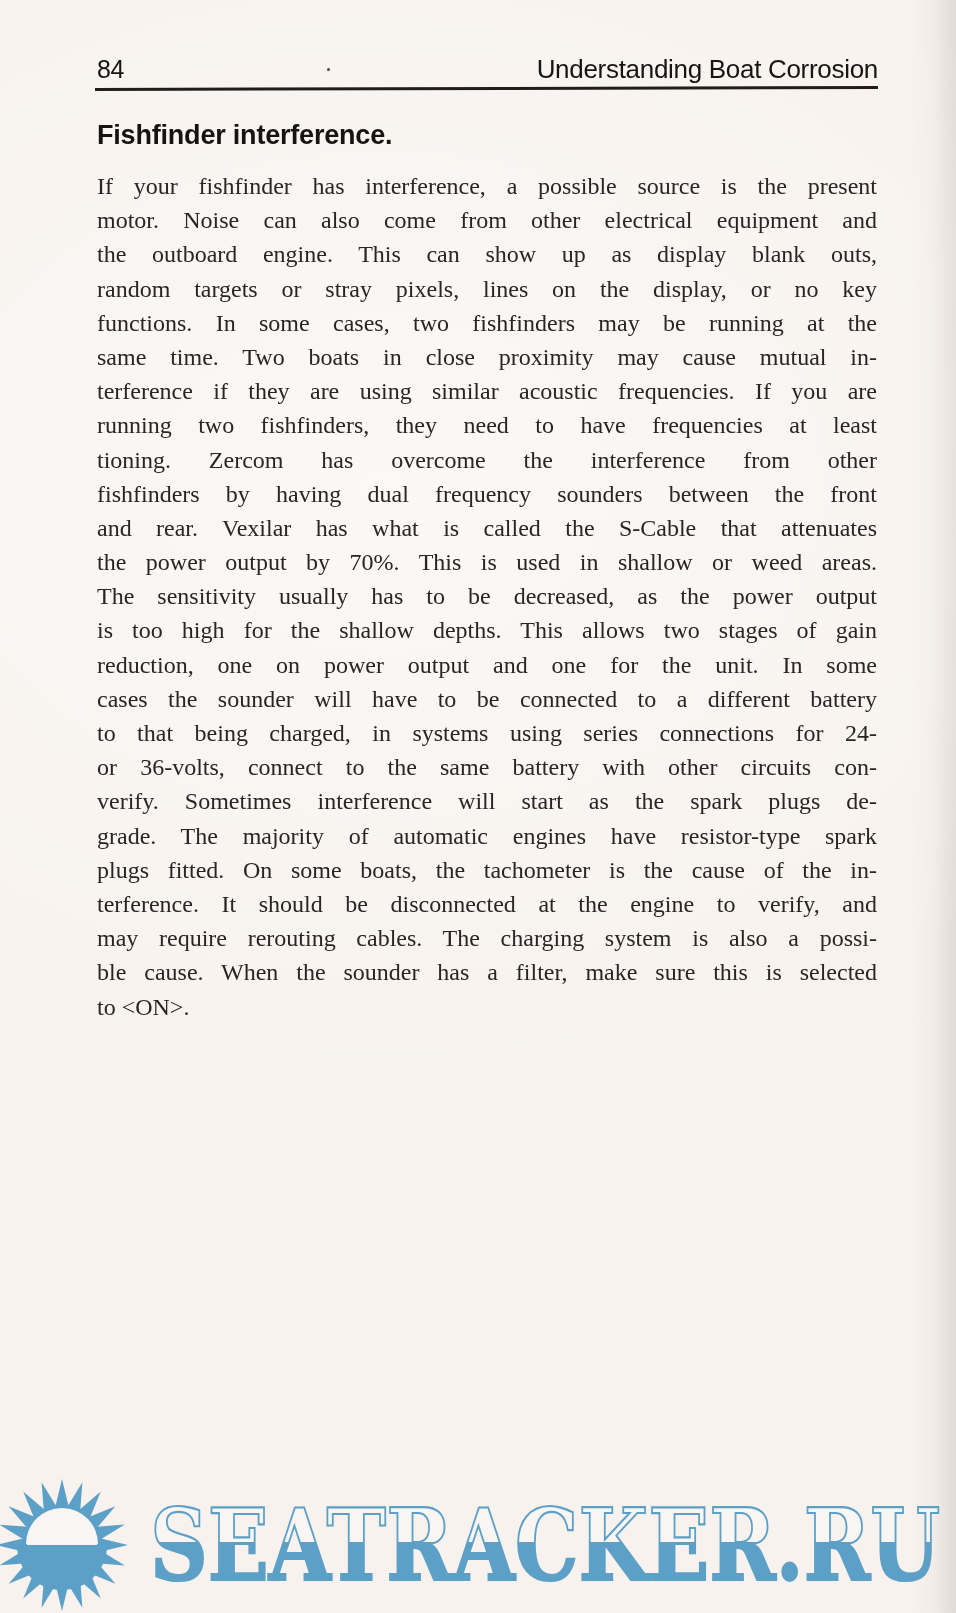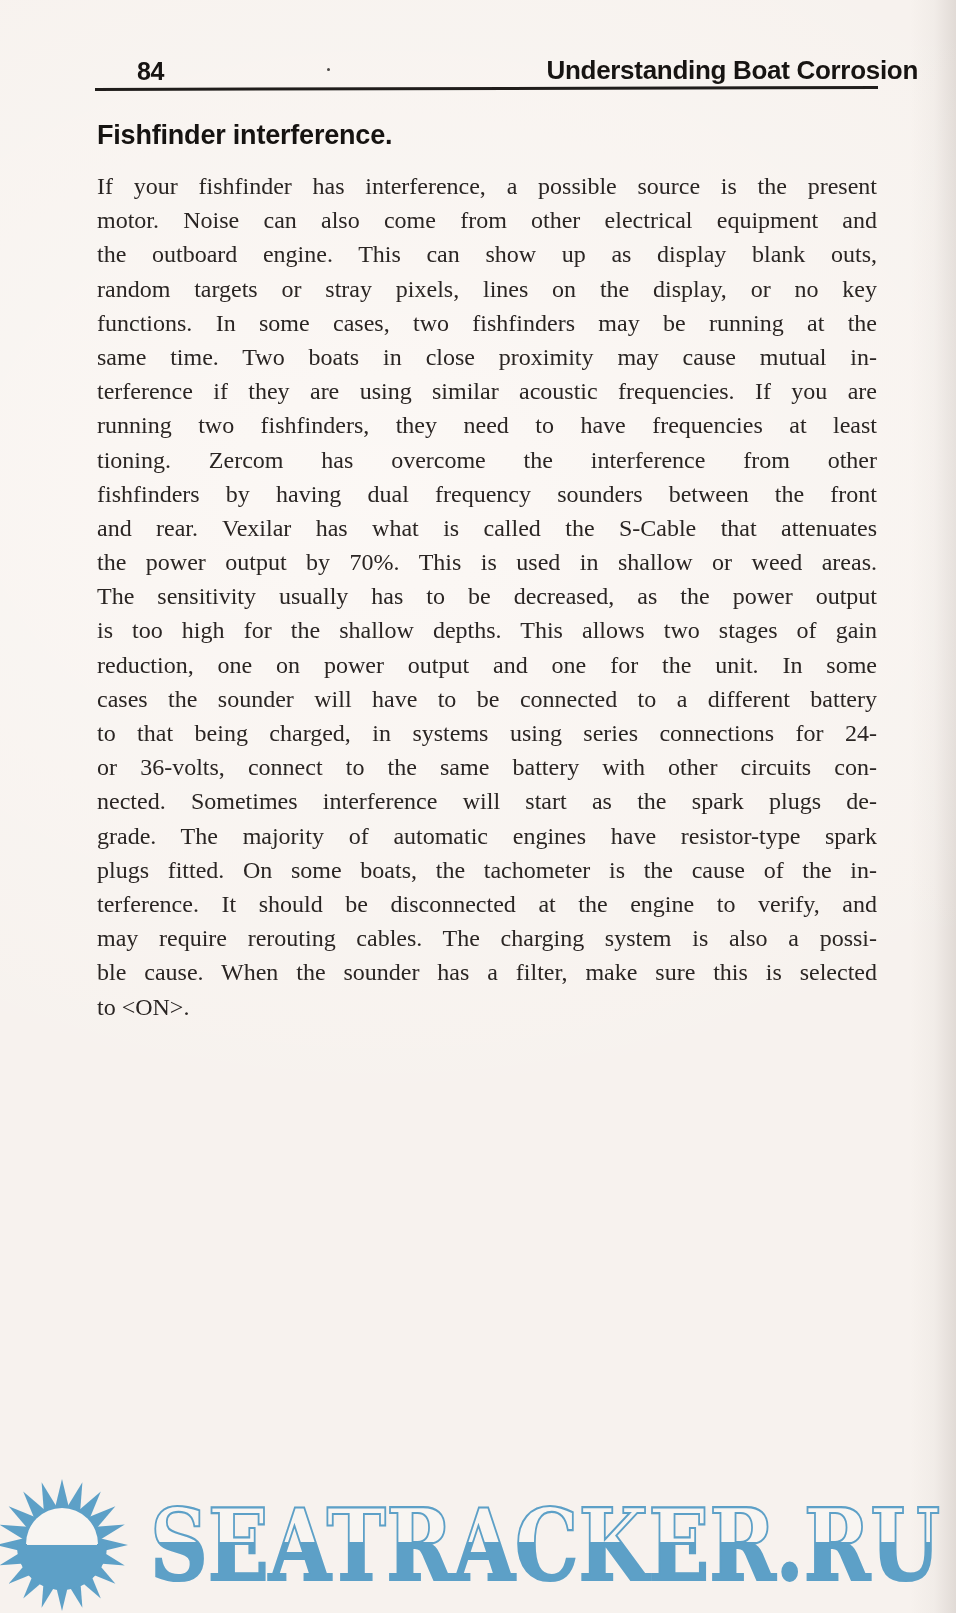--- a/index.html
+++ b/index.html
@@ -10,22 +10,22 @@
       radial-gradient(ellipse 1200px 900px at 40% 30%, rgba(255,252,250,0.6), rgba(255,252,250,0) 70%),
       linear-gradient(to left, rgba(168,158,152,0.28), rgba(168,158,152,0.07) 22px, rgba(168,158,152,0) 46px),
       #f7f2ee;
     overflow:hidden;
     font-family:"Liberation Serif", serif;
     color:#2a2523;
   }
   .running-head{
     position:absolute;top:52px;left:97px;width:781px;height:34px;
     font-family:"Liberation Sans", sans-serif;
-    font-weight:bold;font-size:26px;letter-spacing:-0.3px;color:#171412;
-    display:flex;justify-content:space-between;align-items:flex-end;margin-left:40px;
+    font-weight:normal;font-size:26px;letter-spacing:-0.3px;color:#171412;
+    display:flex;justify-content:space-between;align-items:center;
   }
   .page-number{font-size:25px;}
   .head-rule{
     position:absolute;top:87px;left:95px;width:783px;height:3px;
     background:#201d1b;border:none;margin:0;
     transform:rotate(-0.15deg);
   }
   .speck{
     position:absolute;top:68px;left:327px;width:3px;height:3px;border-radius:50%;
     background:#4a4745;
@@ -83,21 +83,21 @@
       <div class="bodyline">tioning. Zercom has overcome the interference from other</div>
       <div class="bodyline">fishfinders by having dual frequency sounders between the front</div>
       <div class="bodyline">and rear. Vexilar has what is called the S-Cable that attenuates</div>
       <div class="bodyline">the power output by 70%. This is used in shallow or weed areas.</div>
       <div class="bodyline">The sensitivity usually has to be decreased, as the power output</div>
       <div class="bodyline">is too high for the shallow depths. This allows two stages of gain</div>
       <div class="bodyline">reduction, one on power output and one for the unit. In some</div>
       <div class="bodyline">cases the sounder will have to be connected to a different battery</div>
       <div class="bodyline">to that being charged, in systems using series connections for 24-</div>
       <div class="bodyline">or 36-volts, connect to the same battery with other circuits con-</div>
-      <div class="bodyline">nected. Sometimes interference will start as the spark plugs de-</div>
+      <div class="bodyline">verify. Sometimes interference will start as the spark plugs de-</div>
       <div class="bodyline">grade. The majority of automatic engines have resistor-type spark</div>
       <div class="bodyline">plugs fitted. On some boats, the tachometer is the cause of the in-</div>
       <div class="bodyline">terference. It should be disconnected at the engine to verify, and</div>
       <div class="bodyline">may require rerouting cables. The charging system is also a possi-</div>
       <div class="bodyline">ble cause. When the sounder has a filter, make sure this is selected</div>
       <div class="bodyline last">to &lt;ON&gt;.</div>
     </div>
 
   <svg class="watermark" viewBox="0 0 956 140" width="956" height="140" xmlns="http://www.w3.org/2000/svg">
     <defs>

